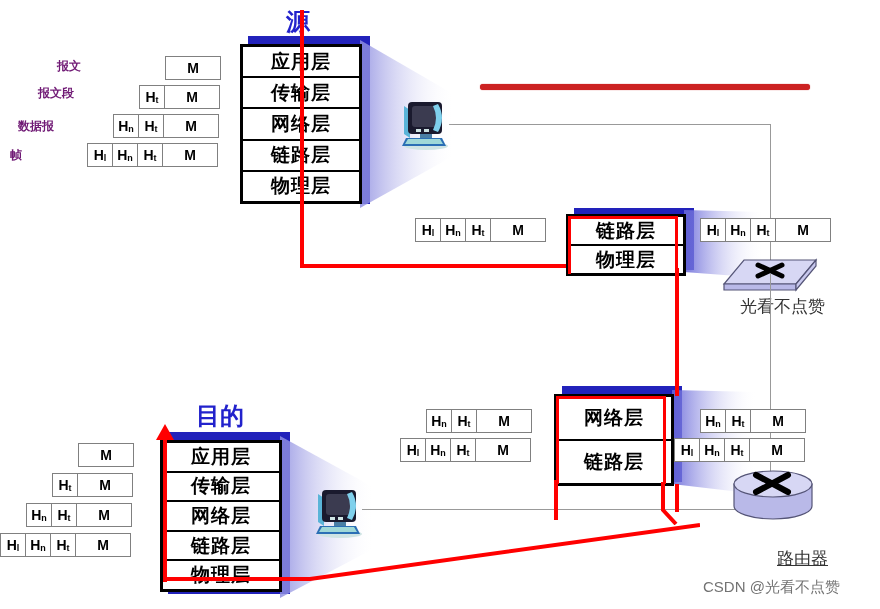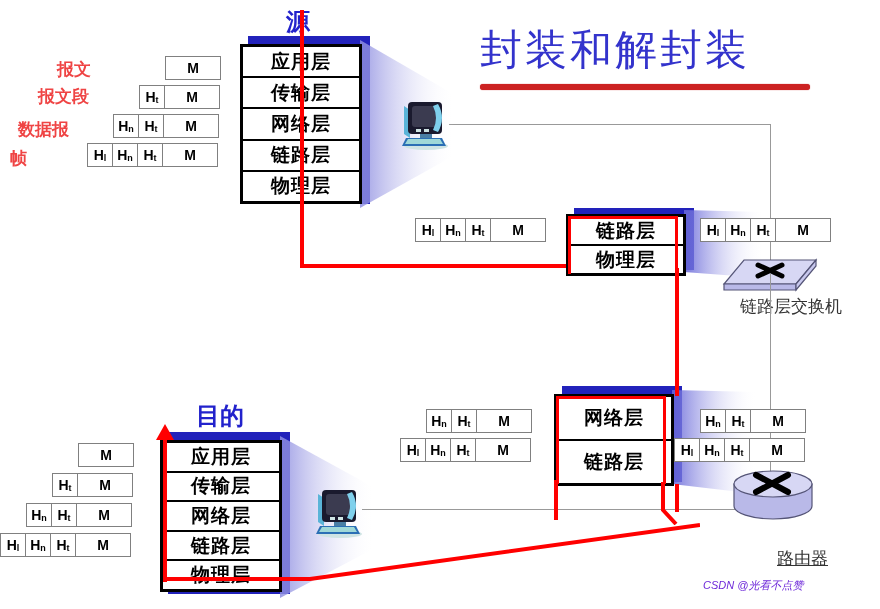--- a/index.html
+++ b/index.html
@@ -70,23 +70,23 @@
     color: #2222cc;
     font-family: "Liberation Serif", "DejaVu Serif", serif;
     font-size: 24px;
     font-weight: bold;
     white-space: nowrap;
   }
 
   
   .pdu-label {
     position: absolute;
-    color: #ef4444;
+    color: #701a75;
     font-family: "Liberation Serif", "DejaVu Serif", serif;
-    font-size: 17px;
+    font-size: 12px;
     font-weight: bold;
     white-space: nowrap;
     letter-spacing: 0px;
     text-align: center;
   }
 
   
   .pdu {
     position: absolute;
     display: flex;
@@ -143,33 +143,31 @@
     position: absolute;
     color: #333333;
     font-family: "Liberation Serif", "DejaVu Serif", serif;
     font-size: 17px;
     white-space: nowrap;
   }
 
   
   .watermark {
     position: absolute;
-    color: #6d28d9;
+    color: #737373;
     font-family: "Liberation Sans", "DejaVu Sans", sans-serif;
-    font-size: 11px;
+    font-size: 15px;
     white-space: nowrap;
-    font-style: italic;
   }
 </style>
 </head>
 <body>
 
 <div id="canvas">
 
-  <div class="title" style="left:480px; top:22px;">封装和解封装</div>
   <div class="title-underline" style="left:480px; top:84px; width:330px; height:6px;"></div>
 
   <div class="pdu-label" style="left:57px; top:58px;">报文</div>
   <div class="pdu-label" style="left:38px; top:85px;">报文段</div>
   <div class="pdu-label" style="left:18px; top:118px;">数据报</div>
   <div class="pdu-label" style="left:10px; top:147px;">帧</div>
 
   <div class="pdu" style="left:165px; top:56px;">
     <div class="pdu-cell m">M</div>
   </div>
@@ -269,21 +267,21 @@
     <div class="pdu-cell h">H<sub>t</sub></div>
     <div class="pdu-cell m">M</div>
   </div>
 
   <svg class="device" style="left:722px; top:256px;" width="96" height="40" viewBox="0 0 96 40">
     <polygon points="22,4 94,4 74,28 2,28" fill="#d7d7f4" stroke="#555577" stroke-width="1.2"></polygon>
     <polygon points="2,28 74,28 74,34 2,34" fill="#b9b9e8" stroke="#555577" stroke-width="1.2"></polygon>
     <polygon points="74,28 94,4 94,10 74,34" fill="#c8c8ee" stroke="#555577" stroke-width="1.2"></polygon>
     <path d="M36 9 L60 20 M60 9 L36 20" stroke="#000000" stroke-width="5" fill="none" stroke-linecap="round"></path>
   </svg>
-  <div class="device-label" style="left:740px; top:295px;">链路层交换机</div>
+  <div class="device-label" style="left:740px; top:295px;">光看不点赞</div>
 
   <div class="wire" style="left:770px; top:274px; width:1px; height:214px;"></div>
 
   <div class="stack-label" style="left:196px; top:400px;">目的</div>
 
   <div class="stack-shadow" style="left:168px; top:432px; width:122px; height:162px;"></div>
 
   <svg class="cone" style="left:280px; top:436px;" width="100" height="165">
     <defs>
       <linearGradient id="coneGradC" x1="0" y1="0" x2="1" y2="0">

